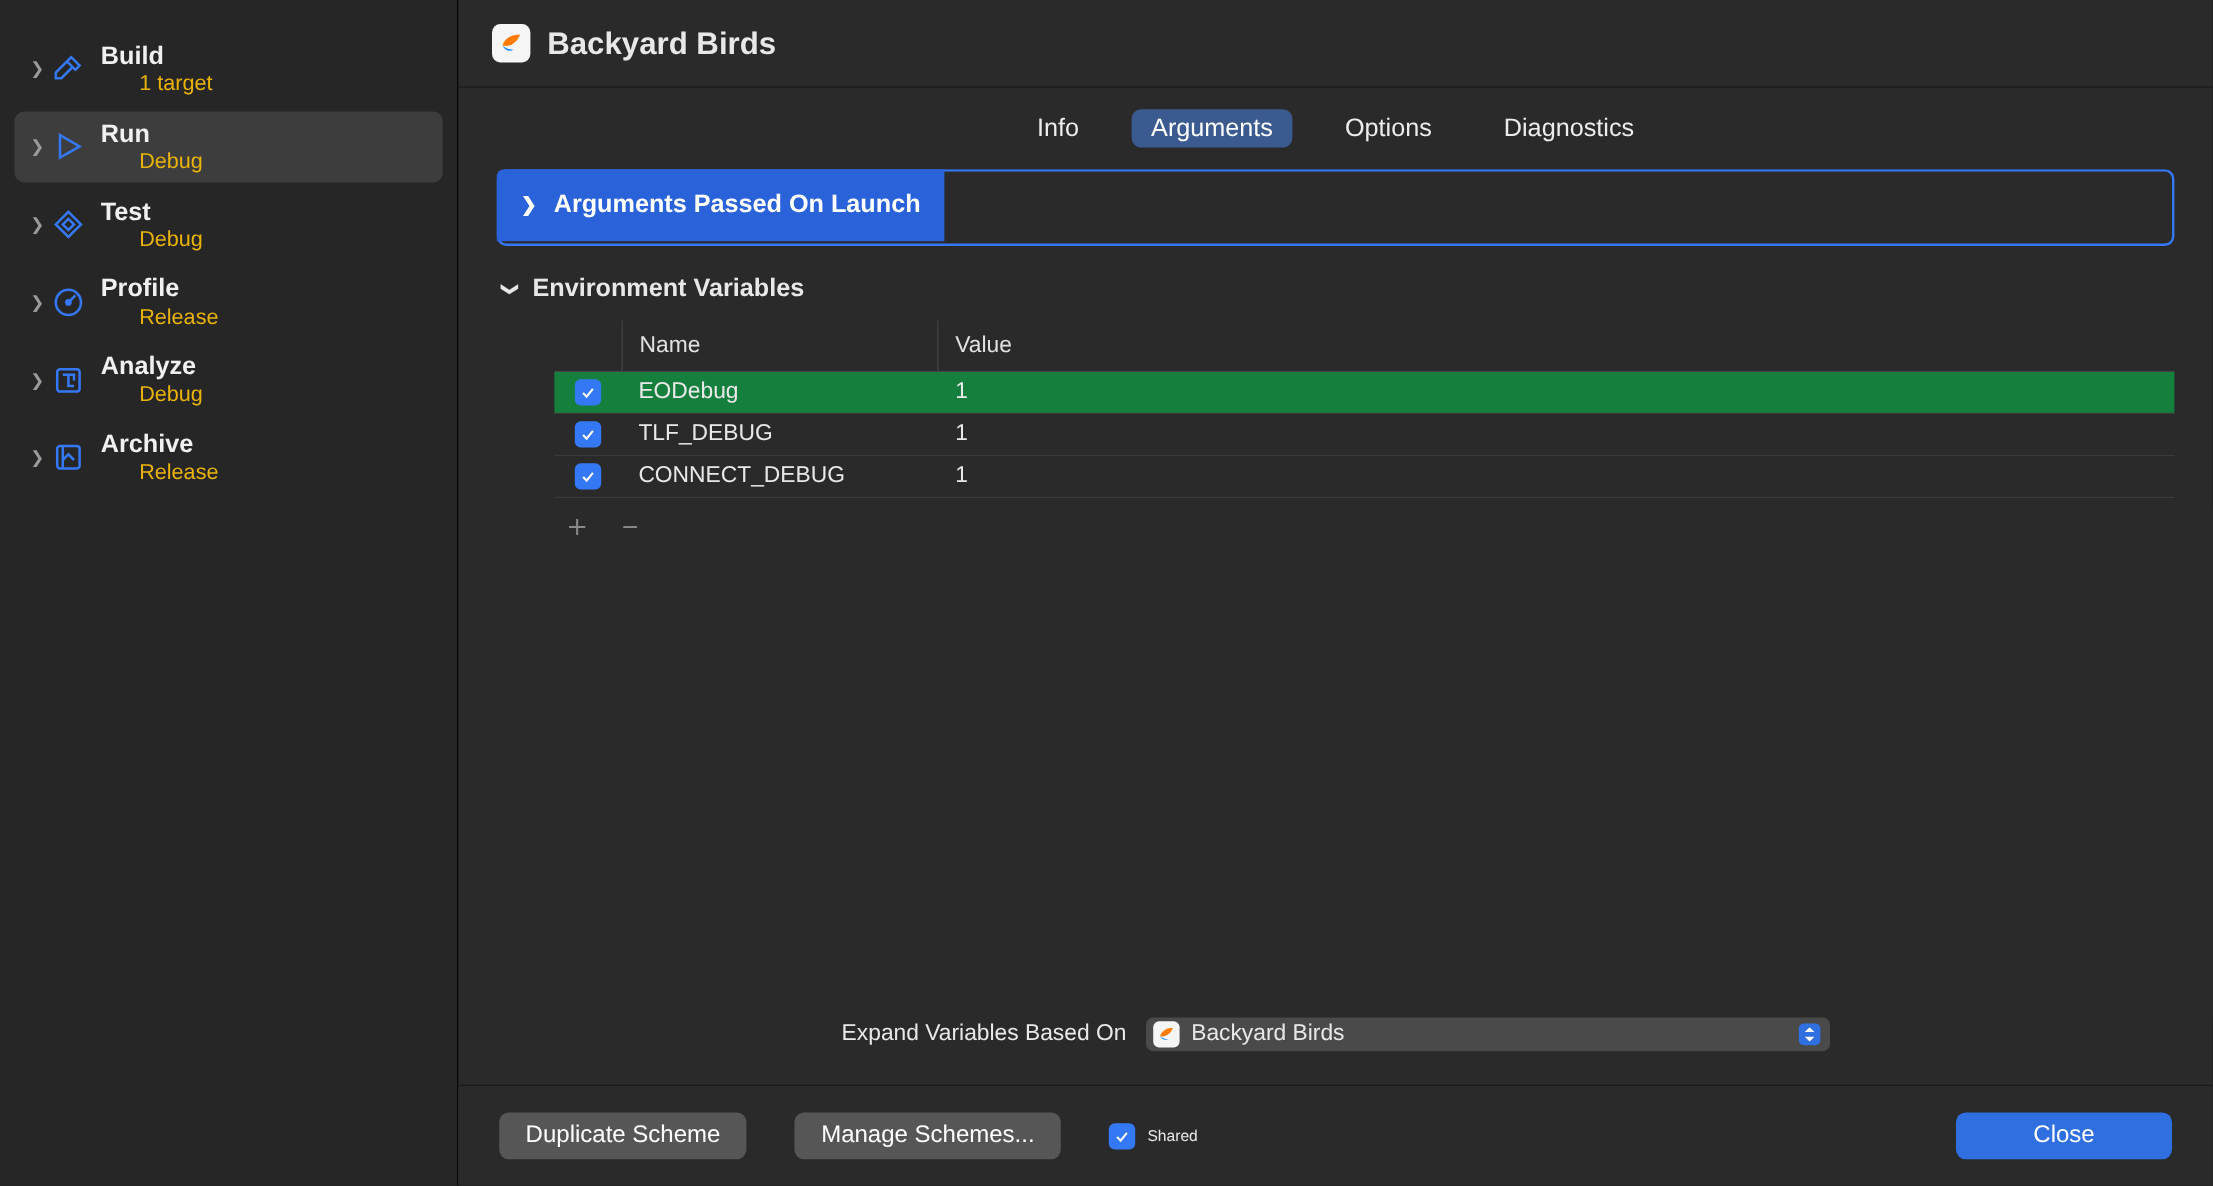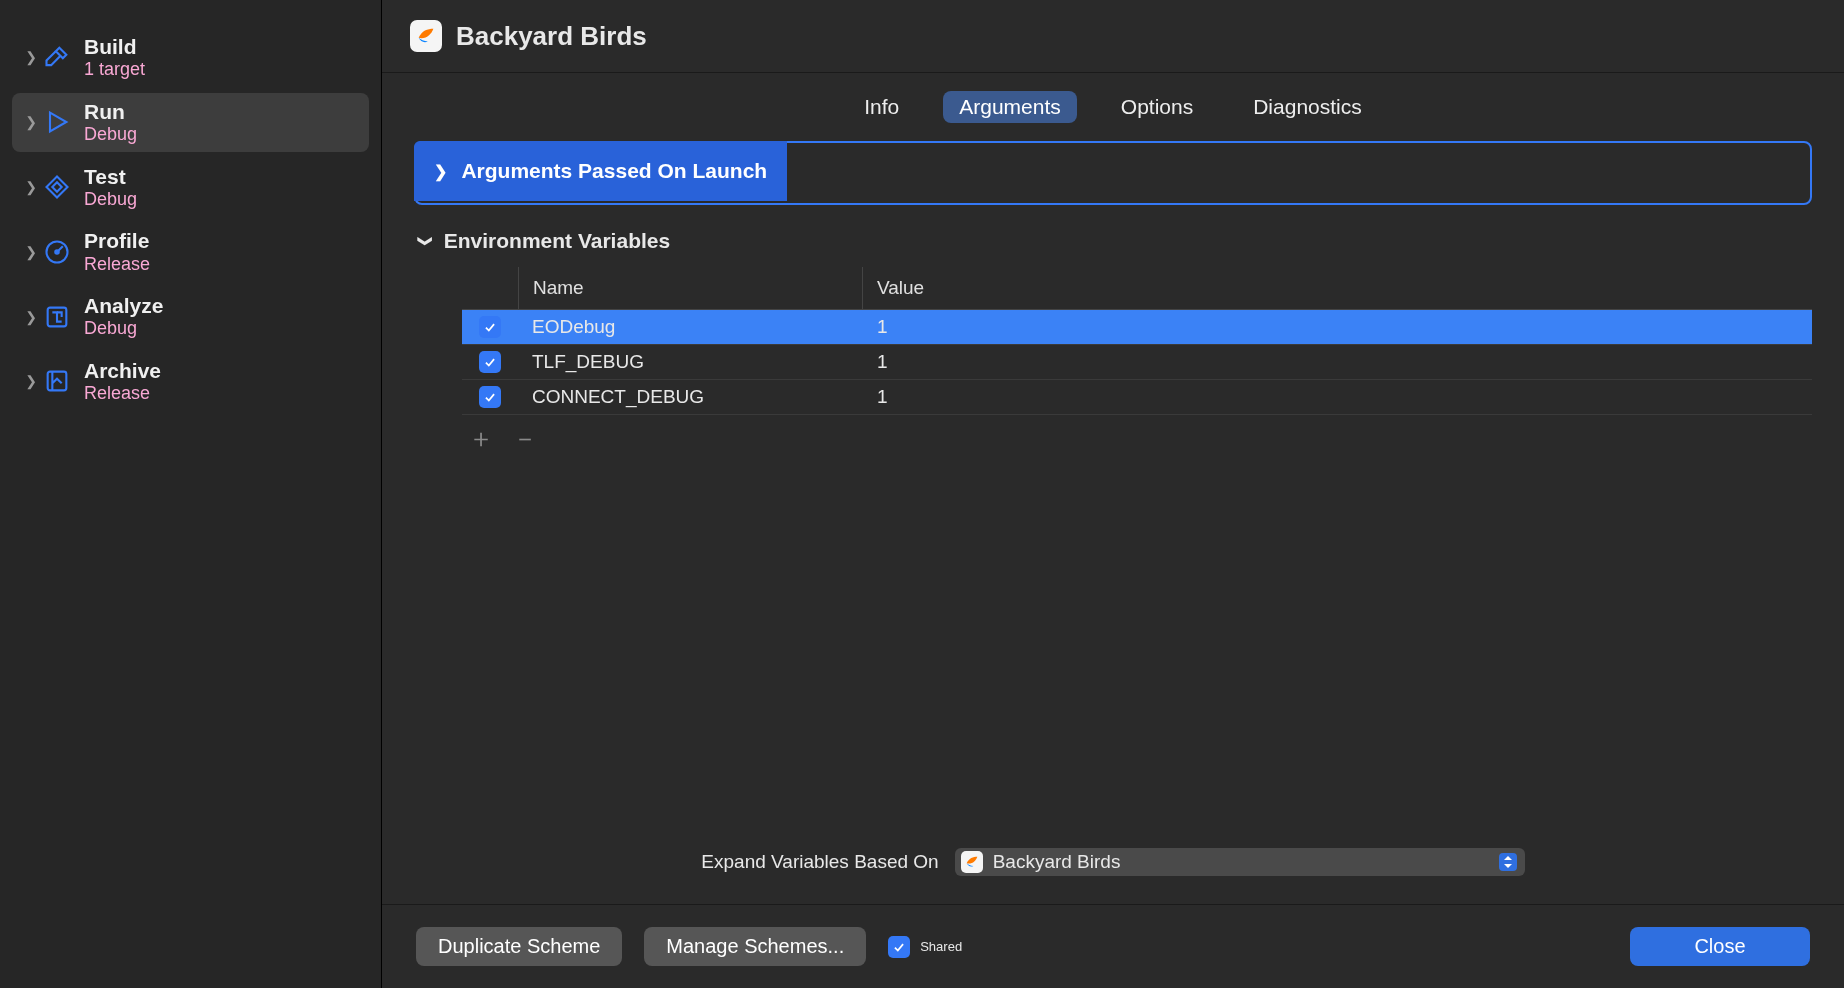--- a/index.html
+++ b/index.html
@@ -56,21 +56,22 @@
   flex-direction: column;
   line-height: 1.2;
 }
 .sidebar-title {
   font-size: 21px;
   font-weight: 600;
   color: #f0f0f0;
 }
 .sidebar-sub {
   font-size: 18px;
-  color: #f9a8d4;
+  color: #eab308;
+  margin-left: 32px;
 }
 
 .main {
   flex: 1;
   display: flex;
   flex-direction: column;
   background: #2a2a2a;
 }
 .header {
   display: flex;
@@ -152,29 +153,29 @@
 .env-table {
   margin-left: 48px;
 }
 .env-thead {
   display:flex;
   border-bottom: 1px solid #444;
   color:#e0e0e0;
   font-size: 19px;
 }
 .col-check { width: 56px; }
-.col-name { width: 345px; padding: 10px 14px; border-left:1px solid #444; border-right:1px solid #444;}
+.col-name { width: 264px; padding: 10px 14px; border-left:1px solid #444; border-right:1px solid #444;}
 .col-value { flex:1; padding: 10px 14px; }
 .env-row {
   display:flex;
   align-items:center;
   border-bottom: 1px solid #3a3a3a;
   font-size: 19px;
 }
-.env-row.sel { background:#3b82f6; }
+.env-row.sel { background:#15803d; }
 .env-row .col-name, .env-row .col-value { border:none; padding: 6px 14px; }
 .check {
   width: 22px;
   height: 22px;
   border-radius: 5px;
   background: #3478f6;
   display:flex;
   align-items:center;
   justify-content:center;
   margin: 6px auto;
@@ -214,21 +215,21 @@
   display:flex;align-items:center;justify-content:center;
 }
 .popup-arrows {
   width:18px;height:18px;border-radius:4px;background:#2f6fe0;
   display:flex;align-items:center;justify-content:center;
 }
 .footer {
   display:flex;
   align-items:center;
   padding: 22px 34px;
-  gap: 22px;
+  gap: 40px;
   border-top: 1px solid #1a1a1a;
   background:#2a2a2a;
 }
 .btn {
   background:#565656;
   color:#fff;
   border:none;
   border-radius:8px;
   padding: 8px 22px;
   font-size: 20px;

